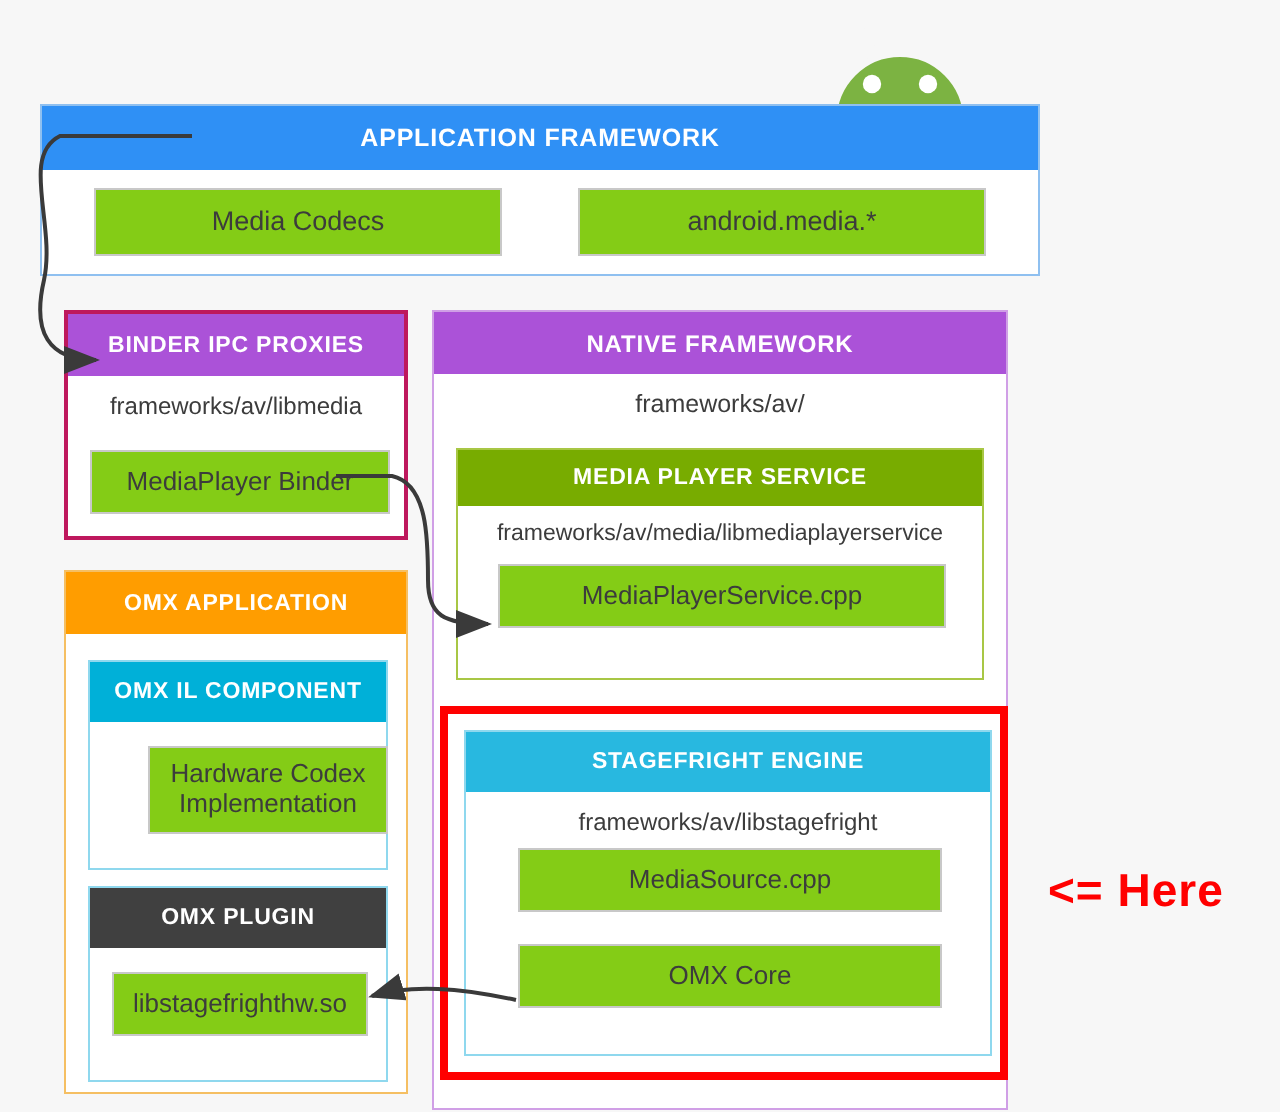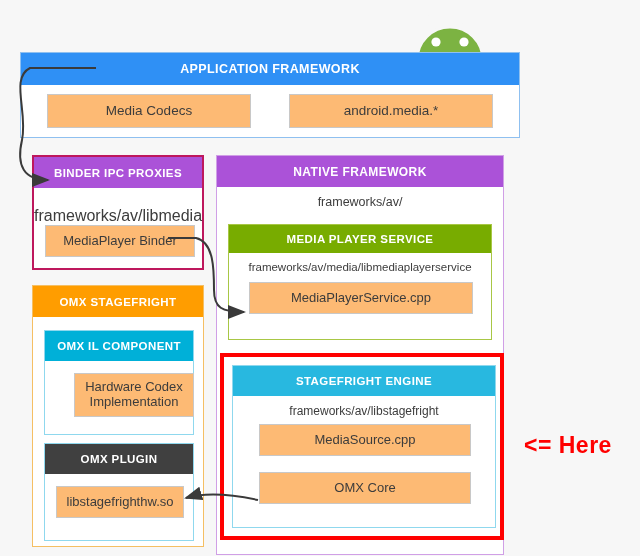--- a/index.html
+++ b/index.html
@@ -41,21 +41,21 @@
     justify-content: center;
   }
   .panel-path {
     text-align: center;
     color: #3c3c3c;
     width: 100%;
     box-sizing: border-box;
   }
   .chip {
     box-sizing: border-box;
-    background: #fdba74;
+    background: #84cc16;
     border: 1px solid #c8c8c8;
     color: #3c3c3c;
     text-align: center;
     display: flex;
     align-items: center;
     justify-content: center;
     line-height: 1.15;
     white-space: pre-line;
   }
 
@@ -100,22 +100,22 @@
     left: 32px; top: 155px; width: 172px; height: 115px;
     border: 2px solid #be185d;
     z-index: 3;
   }
   #binder-ipc > .panel-head {
     height: 31px;
     background: #ab52d8;
     font-size: 11.5px;
   }
   #binder-ipc .panel-path {
-    padding-top: 19px;
-    font-size: 16px;
+    padding-top: 8px;
+    font-size: 12px;
   }
   #binder-ipc .chip {
     position: absolute;
     left: 11px; top: 68px;
     width: 150px; height: 32px;
     font-size: 13px;
   }
 
   
   #native-framework {
@@ -291,21 +291,21 @@
   <div id="stagefright-highlight">
     <div class="panel" id="stagefright">
       <div class="panel-head">STAGEFRIGHT ENGINE</div>
       <div class="panel-path">frameworks/av/libstagefright</div>
       <div class="chip" id="chip-mediasource">MediaSource.cpp</div>
       <div class="chip" id="chip-omxcore">OMX Core</div>
     </div>
   </div>
 
   <div class="panel" id="omx-integration">
-    <div class="panel-head">OMX STAGEFRIGHT</div>
+    <div class="panel-head">OMX APPLICATION</div>
 
     <div class="panel" id="omx-il">
       <div class="panel-head">OMX IL COMPONENT</div>
       <div class="chip">Hardware Codex
 Implementation</div>
     </div>
 
     <div class="panel" id="omx-plugin">
       <div class="panel-head">OMX PLUGIN</div>
       <div class="chip">libstagefrighthw.so</div>

